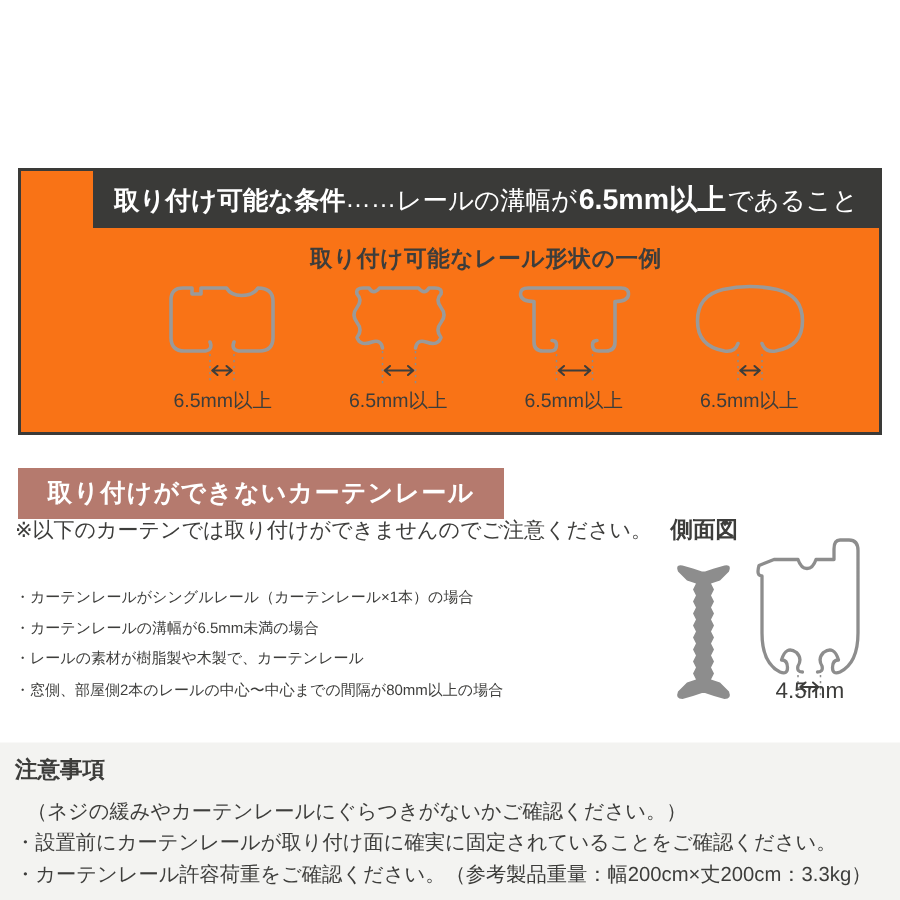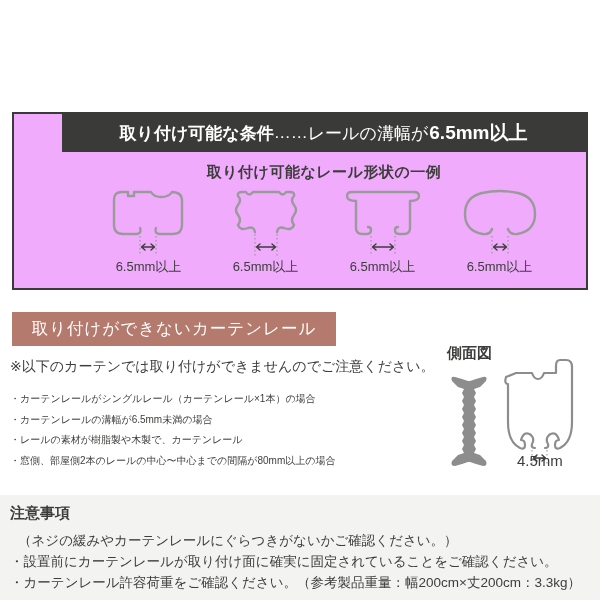--- a/index.html
+++ b/index.html
@@ -10,43 +10,43 @@
   .page-title{
     position:absolute;top:20px;left:0;width:600px;text-align:center;
     font-size:23px;font-weight:bold;letter-spacing:3px;margin:0;
   }
   .page-subtitle{
     position:absolute;top:71px;left:0;width:600px;text-align:center;
     font-size:15px;font-weight:bold;letter-spacing:.5px;margin:0;
   }
   .condition-box{
     position:absolute;left:12px;top:112px;width:576px;height:178px;
-    border:2px solid #3a3a38;box-sizing:border-box;background:#f0abfc;padding-left:48px;
+    border:2px solid #3a3a38;box-sizing:border-box;background:#f97316;padding-left:48px;
   }
   .cond-banner{
     height:38px;background:#3a3a38;color:#ffffff;display:flex;align-items:center;
     justify-content:center;font-size:17px;white-space:nowrap;
   }
   .cond-banner .bold{font-weight:bold;}
   .cond-banner .big{font-weight:bold;font-size:19px;padding:0 1px;}
   .examples-title{
     text-align:center;font-weight:bold;font-size:15px;margin-top:11px;letter-spacing:.5px;
   }
   .rails-row{
     width:460px;margin:6px auto 0;display:flex;gap:10px;justify-content:center;
   }
   .rail{width:107px;margin:0;text-align:center;}
   .rail svg{display:block;margin:0 auto;}
   .rail figcaption{font-size:13px;margin-top:-2px;color:#3d3d3b;}
   .ng-banner{
     position:absolute;left:12px;top:312px;width:324px;height:34px;background:#b57a6e;
-    color:#fff;font-weight:normal;font-size:16.5px;display:flex;align-items:center;
+    color:#fff;font-weight:bold;font-size:16.5px;display:flex;align-items:center;
     justify-content:center;letter-spacing:1px;
   }
-  .ng-note{position:absolute;left:10px;top:358px;font-size:14px;margin:0;}
+  .ng-note{position:absolute;left:10px;top:345px;font-size:14px;margin:0;}
   .ng-bullets{
     position:absolute;left:10px;top:389px;margin:0;padding:0;list-style:none;
     font-size:10px;line-height:20.5px;
   }
   .side-view{position:absolute;left:440px;top:344px;width:158px;height:142px;}
   .sv-title{position:absolute;left:7px;top:0;font-size:15px;font-weight:bold;}
   .sv-runner{position:absolute;left:8px;top:30px;}
   .sv-profile{position:absolute;left:62px;top:14px;}
   .sv-measure{position:absolute;left:77px;top:108px;font-size:15px;}
   .notes{
@@ -65,20 +65,21 @@
 
 <div class="page">
 
 
   <section class="condition-box">
     <div class="cond-banner">
       <span class="bold">取り付け可能な条件</span>
         <span>……</span>
         <span>レールの溝幅が</span>
         <span class="big">6.5mm以上</span>
+        <span>であること</span>
     </div>
 
     <div class="examples-title">取り付け可能なレール形状の一例</div>
 
     <div class="rails-row">
 
       <figure class="rail">
         <svg width="90" height="72" viewBox="0 0 90 72">
           <path class="diagram-stroke" d="M36 40 Q38 45 33 46 L19 46 Q10 46 10 37 V12 Q10 4 18 4 H24 V8 H30 V4 H47 Q50 9 57 9 Q65 9 68 4 Q78 4 78 13 V37 Q78 46 69 46 H55 Q50 45 52 40"></path>
           <path class="guide" d="M36 48 V68 M52 48 V68"></path>

